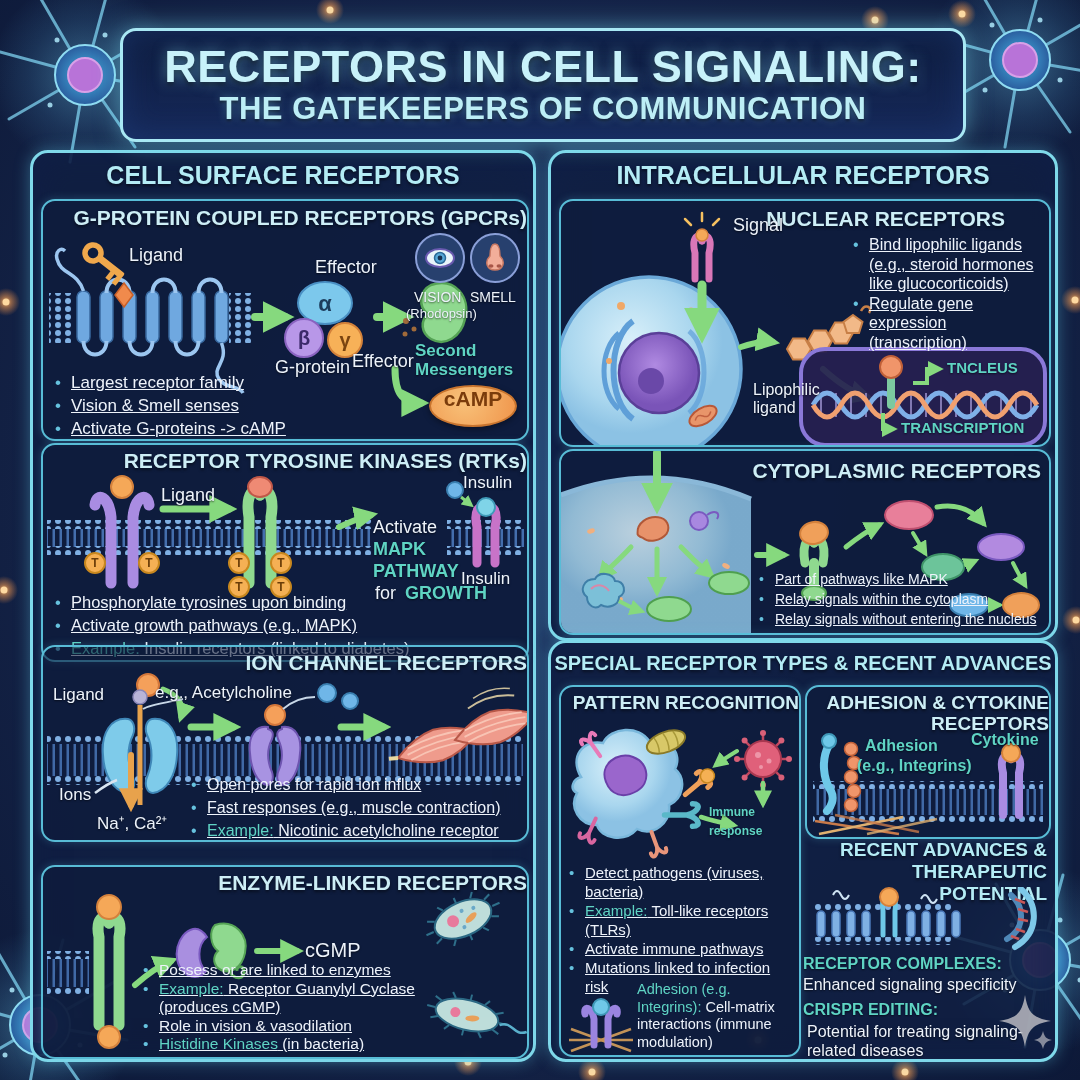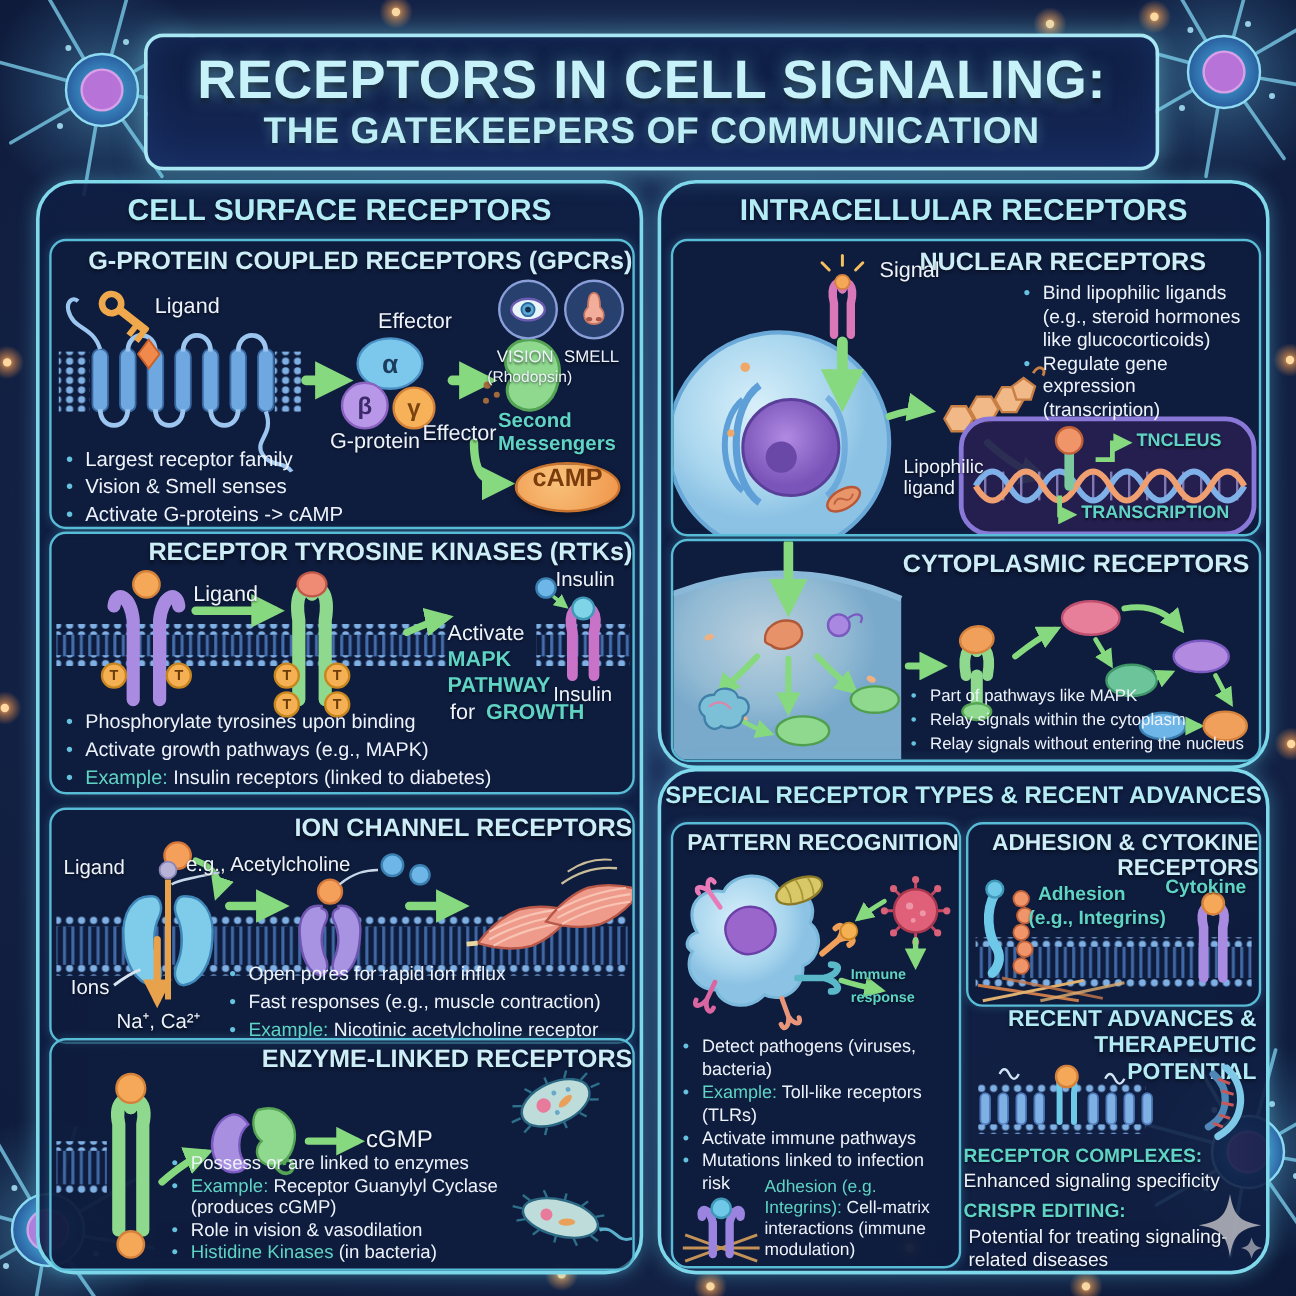--- a/index.html
+++ b/index.html
@@ -12,33 +12,33 @@
     background:linear-gradient(180deg,#0e1d40,#16295a);
     border:3px solid #a8e8f4;border-radius:16px;
     box-shadow:0 0 24px rgba(120,220,240,.55), inset 0 0 30px rgba(30,60,120,.6);
     display:flex;flex-direction:column;align-items:center;justify-content:center;}
   .title-l1{font-size:45px;font-weight:bold;color:#c8f2fa;letter-spacing:.5px;line-height:1.05;
     text-shadow:0 0 14px rgba(140,230,250,.5),0 3px 4px rgba(0,0,0,.55);}
   .title-l2{font-size:31px;font-weight:bold;color:#bdeef6;letter-spacing:.5px;
     text-shadow:0 0 10px rgba(140,230,250,.4),0 2px 3px rgba(0,0,0,.55);}
   
   .panel{position:absolute;z-index:2;background:rgba(16,31,66,.88);
-    border:3px solid #7fd9ea;border-radius:32px;
+    border:3px solid #7fd9ea;border-radius:18px;
     box-shadow:0 0 16px rgba(100,210,240,.38), inset 0 0 34px rgba(15,32,72,.7);}
   .sub{position:absolute;background:rgba(13,26,58,.6);border:2px solid #58bcd6;
     border-radius:14px;overflow:hidden;box-shadow:0 0 8px rgba(90,190,220,.25);}
   .shead{position:absolute;left:0;right:0;text-align:center;font-weight:bold;color:#b4ecf5;
     text-shadow:0 2px 3px rgba(0,0,0,.5);}
   .subh{position:absolute;left:0;right:0;text-align:right;font-weight:bold;color:#cdeef6;
     text-shadow:0 2px 3px rgba(0,0,0,.5);}
   .lb{position:absolute;color:#edf3fb;font-weight:normal;text-shadow:0 1px 2px rgba(0,0,0,.6);}
   .tl{position:absolute;color:#5fd4c4;font-weight:bold;text-shadow:0 1px 2px rgba(0,0,0,.6);}
   .ctr{text-align:left;}
   .bullets{position:absolute;margin:0;padding:0;list-style:none;color:#eef3fb;}
-  .bullets li{position:relative;padding-left:16px;}
+  .bullets li{position:relative;padding-left:16px;text-decoration:underline;}
   .bullets li::before{content:"\2022";position:absolute;left:0;top:0;color:#66c2de;}
   .acc{color:#5fd4c4;}
   .ill{position:absolute;left:0;top:0;}
   .svgt{font-weight:bold;text-anchor:middle;font-family:"Liberation Sans",sans-serif;}
   .camp{position:absolute;display:flex;justify-content:center;
     background:radial-gradient(circle at 40% 35%, #f8c27a, #f0944a);
     border:2px solid #c8742e;border-radius:50%;box-shadow:0 2px 6px rgba(0,0,0,.4);}
   .camp span{font-size:21px;font-weight:bold;color:#7a3c0c;}
 </style>
 </head>
@@ -284,21 +284,21 @@
       <span class="tl" style="left:362px;top:138px;font-size:18px">GROWTH</span>
       <span class="lb" style="left:420px;top:28px;font-size:17px">Insulin</span>
       <span class="lb" style="left:418px;top:124px;font-size:17px">Insulin</span>
       <ul class="bullets" style="left:12px;top:146px;width:460px;font-size:16.5px;line-height:23px">
         <li><span class="acc"></span><span>Phosphorylate tyrosines upon binding</span></li>
         <li><span class="acc"></span><span>Activate growth pathways (e.g., MAPK)</span></li>
         <li><span class="acc">Example:</span><span> Insulin receptors (linked to diabetes)</span></li>
       </ul>
     </div>
 
-    <div class="sub" style="left:8px;top:520px;width:484px;height:193px">
+    <div class="sub" style="left:8px;top:492px;width:484px;height:193px">
       <div class="subh" style="top:4px;font-size:21px">ION CHANNEL RECEPTORS</div>
       <svg class="ill" width="484" height="193" viewBox="0 0 484 193">
         <g>
           <rect x="4" y="88" width="476" height="9" fill="url(#patD)"></rect>
           <rect x="4" y="97" width="476" height="32" fill="url(#patS)" opacity=".8"></rect>
           <rect x="4" y="129" width="476" height="9" fill="url(#patD)"></rect>
         </g>
         <circle cx="105" cy="38" r="11" fill="#f5a05a" stroke="#d4773a" stroke-width="2"></circle>
         <path d="M120 42 C136 48 142 58 138 70" stroke="#86d97e" stroke-width="5" fill="none" stroke-linecap="round" marker-end="url(#aG)"></path>
         <g>

